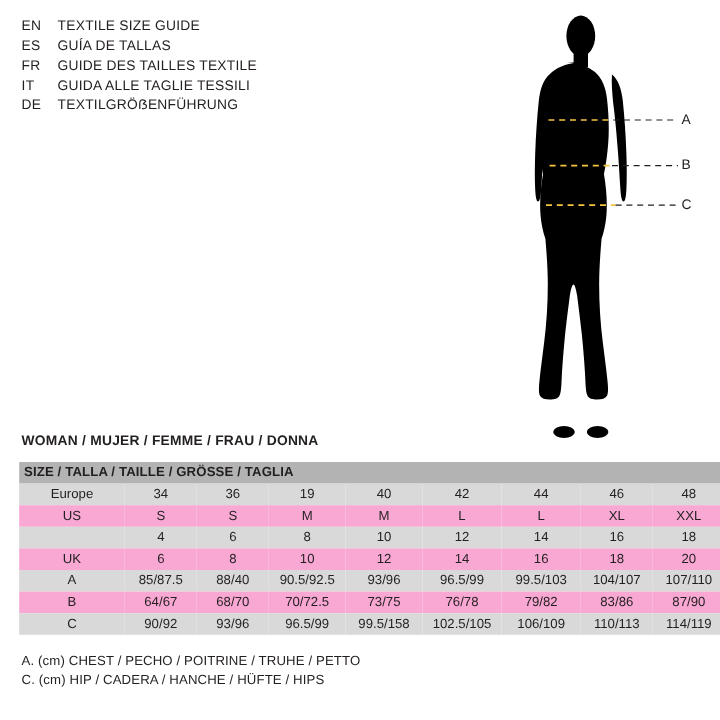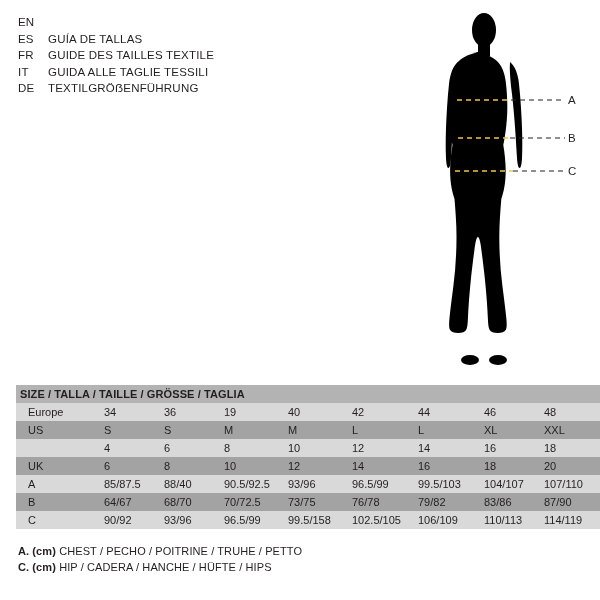--- a/index.html
+++ b/index.html
@@ -98,45 +98,46 @@
     background: #b3b3b3;
     font-weight: bold;
     font-size: 11px;
     padding-left: 4px;
     letter-spacing: 0.1px;
   }
   .size-table tr.shaded td {
     background: #d9d9d9;
   }
   .size-table tr.plain td {
-    background: #a3a3a3;
+    background: #f9a8d4;
   }
   .size-table td.label-cell {
-    padding-left: 12px;
-    text-align: left;
+    padding-left: 0;
+    text-align: center;
     width: 88px;
     margin-left: 22px;
   }
   .size-table td.val {
+    text-align: center;
   }
 
   
   .legend {
     position: absolute;
     left: 18px;
     top: 543px;
     font-size: 11px;
     line-height: 16px;
     letter-spacing: 0.1px;
   }
   .legend div {
     white-space: nowrap;
   }
   .legend .lg-key {
-    font-weight: bold;
+    font-weight: normal;
   }
 
   .dash-line {
     stroke: #231f20;
     stroke-width: 1;
     stroke-dasharray: 5 4;
   }
   .dash-line-light {
     stroke: #f5c542;
     stroke-width: 1.4;
@@ -144,20 +145,21 @@
   }
 </style>
 </head>
 <body>
 
 <div class="page">
 
   <div class="lang-block">
     <div class="lang-row">
       <span class="lang-code">EN</span>
+      <span class="lang-text">TEXTILE SIZE GUIDE</span>
     </div>
     <div class="lang-row">
       <span class="lang-code">ES</span>
       <span class="lang-text">GUÍA DE TALLAS</span>
     </div>
     <div class="lang-row">
       <span class="lang-code">FR</span>
       <span class="lang-text">GUIDE DES TAILLES TEXTILE</span>
     </div>
     <div class="lang-row">
@@ -244,20 +246,21 @@
 
       <line class="dash-line-light" x1="55" y1="163" x2="113" y2="163"></line>
       <line class="dash-line" x1="113" y1="163" x2="165" y2="163"></line>
     </svg>
 
     <span class="measure-label" style="left:168px; top:86px;">A</span>
     <span class="measure-label" style="left:168px; top:124px;">B</span>
     <span class="measure-label" style="left:168px; top:157px;">C</span>
   </div>
 
+  <div class="woman-title">WOMAN / MUJER / FEMME / FRAU / DONNA</div>
 
   <table class="size-table">
     <colgroup>
       <col style="width:88px">
       <col style="width:60px">
       <col style="width:60px">
       <col style="width:64px">
       <col style="width:64px">
       <col style="width:66px">
       <col style="width:66px">

